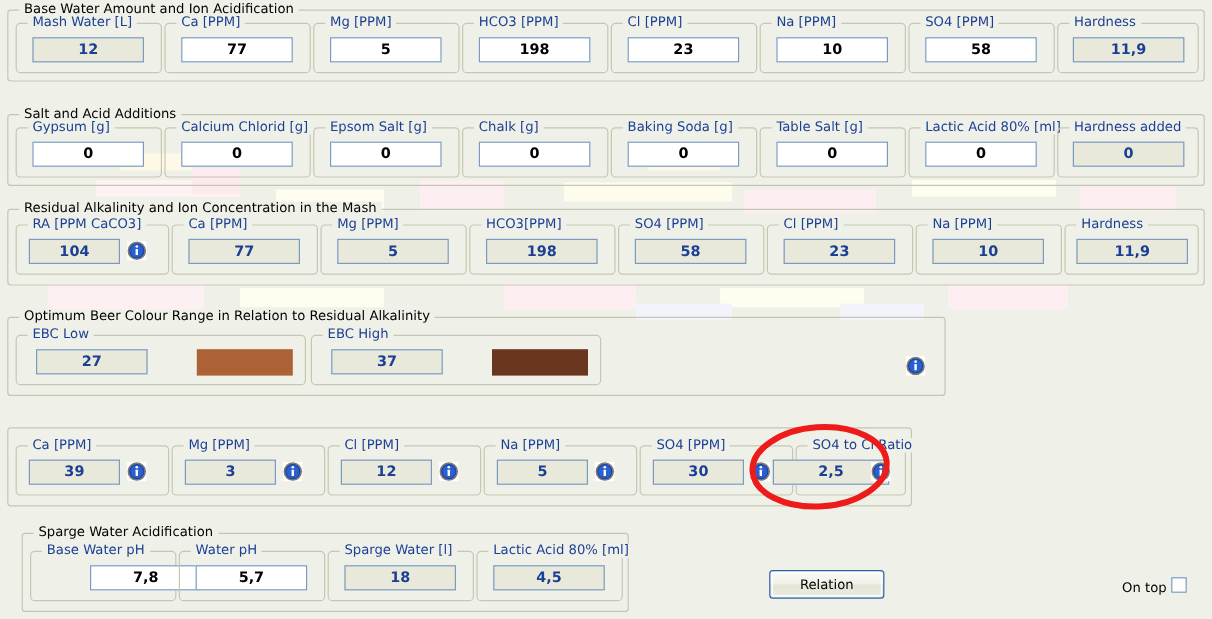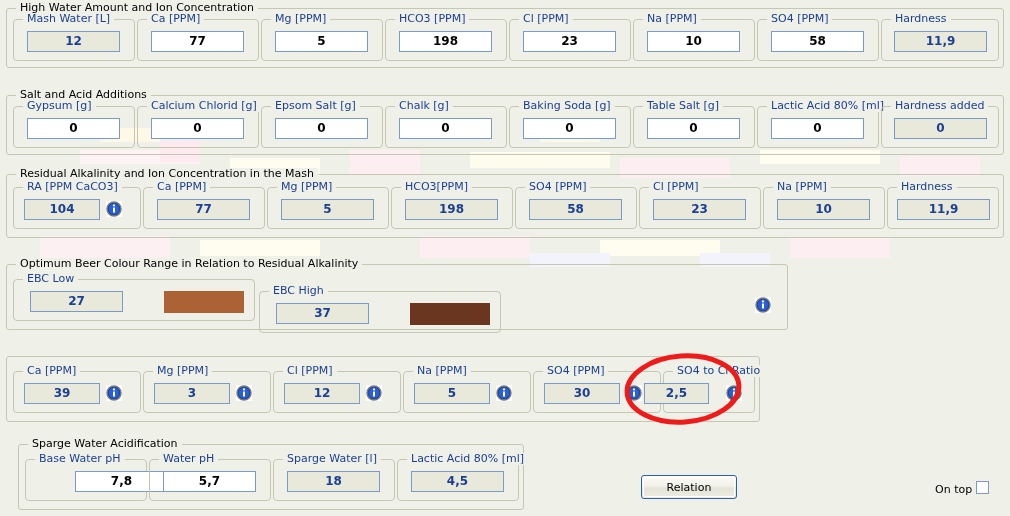--- a/index.html
+++ b/index.html
@@ -177,21 +177,21 @@
   <i style="left:100px; top:128px; width:60px;  height:14px; background:#fef9e6;"></i>
   <i style="left:540px; top:130px; width:60px;  height:12px; background:#fef9e6;"></i>
   <i style="left:160px; top:140px; width:40px;  height:22px; background:#fdeaee;"></i>
   <i style="left:530px; top:253px; width:80px;  height:14px; background:#f2f3fb;"></i>
   <i style="left:700px; top:253px; width:70px;  height:14px; background:#f2f3fb;"></i>
 </div>
 
 <div id="page">
 
   <div class="group" style="left:6px; top:8px; width:996px; height:58px;">
-    <span class="glabel">High Water Amount and Ion Concentration</span>
+    <span class="glabel">Base Water Amount and Ion Acidification</span>
 
     <div class="fgroup" style="left:6px; top:10px; width:120px; height:40px;">
       <span class="flabel">Mash Water [L]</span>
       <div class="fld ro" style="left:13px; top:11px; width:93px;">12</div>
     </div>
 
     <div class="fgroup" style="left:130px; top:10px; width:120px; height:40px;">
       <span class="flabel">Ca [PPM]</span>
       <div class="fld edit" style="left:13px; top:11px; width:93px;">77</div>
     </div>
@@ -325,21 +325,21 @@
 
   <div class="group" style="left:6px; top:264px; width:780px; height:64px;">
     <span class="glabel">Optimum Beer Colour Range in Relation to Residual Alkalinity</span>
 
     <div class="fgroup" style="left:6px; top:14px; width:240px; height:40px;">
       <span class="flabel">EBC Low</span>
       <div class="fld ro" style="left:16px; top:11px; width:93px;">27</div>
       <span class="swatch" style="left:150px; top:11px; width:80px; background:#ad6236;"></span>
     </div>
 
-    <div class="fgroup" style="left:252px; top:14px; width:240px; height:40px;margin-top:12px;">
+    <div class="fgroup" style="left:252px; top:14px; width:240px; height:40px;">
       <span class="flabel">EBC High</span>
       <div class="fld ro" style="left:16px; top:11px; width:93px;">37</div>
       <span class="swatch" style="left:150px; top:11px; width:80px; background:#6b3620;"></span>
     </div>
 
 
     <span class="infoicon" style="left:748px; top:32px;">
       <svg width="16" height="16" viewBox="0 0 16 16">
         <circle cx="8" cy="8" r="7" fill="#1340a8" stroke="#7a7a7a" stroke-width="1.4"></circle>
         <circle cx="8" cy="8" r="5.4" fill="#2a5fd0"></circle>
@@ -411,21 +411,21 @@
           <circle cx="8" cy="8" r="7" fill="#1340a8" stroke="#7a7a7a" stroke-width="1.4"></circle>
           <circle cx="8" cy="8" r="5.4" fill="#2a5fd0"></circle>
           <circle cx="8" cy="4.4" r="1.1" fill="#ffffff"></circle>
           <rect x="7" y="6.4" width="2" height="5.2" rx="0.4" fill="#ffffff"></rect>
         </svg>
       </span>
     </div>
 
     <div class="fgroup" style="left:656px; top:14px; width:90px; height:40px;">
       <span class="flabel">SO4 to Cl Ratio</span>
-      <div class="fld ro" style="left:-20px; top:11px; width:65px;">2,5</div>
+      <div class="fld ro" style="left:-20px; top:11px; width:97px;">2,5</div>
       <span class="infoicon" style="left:62px; top:13px;">
         <svg width="16" height="16" viewBox="0 0 16 16">
           <circle cx="8" cy="8" r="7" fill="#1340a8" stroke="#7a7a7a" stroke-width="1.4"></circle>
           <circle cx="8" cy="8" r="5.4" fill="#2a5fd0"></circle>
           <circle cx="8" cy="4.4" r="1.1" fill="#ffffff"></circle>
           <rect x="7" y="6.4" width="2" height="5.2" rx="0.4" fill="#ffffff"></rect>
         </svg>
       </span>
     </div>
   </div>

